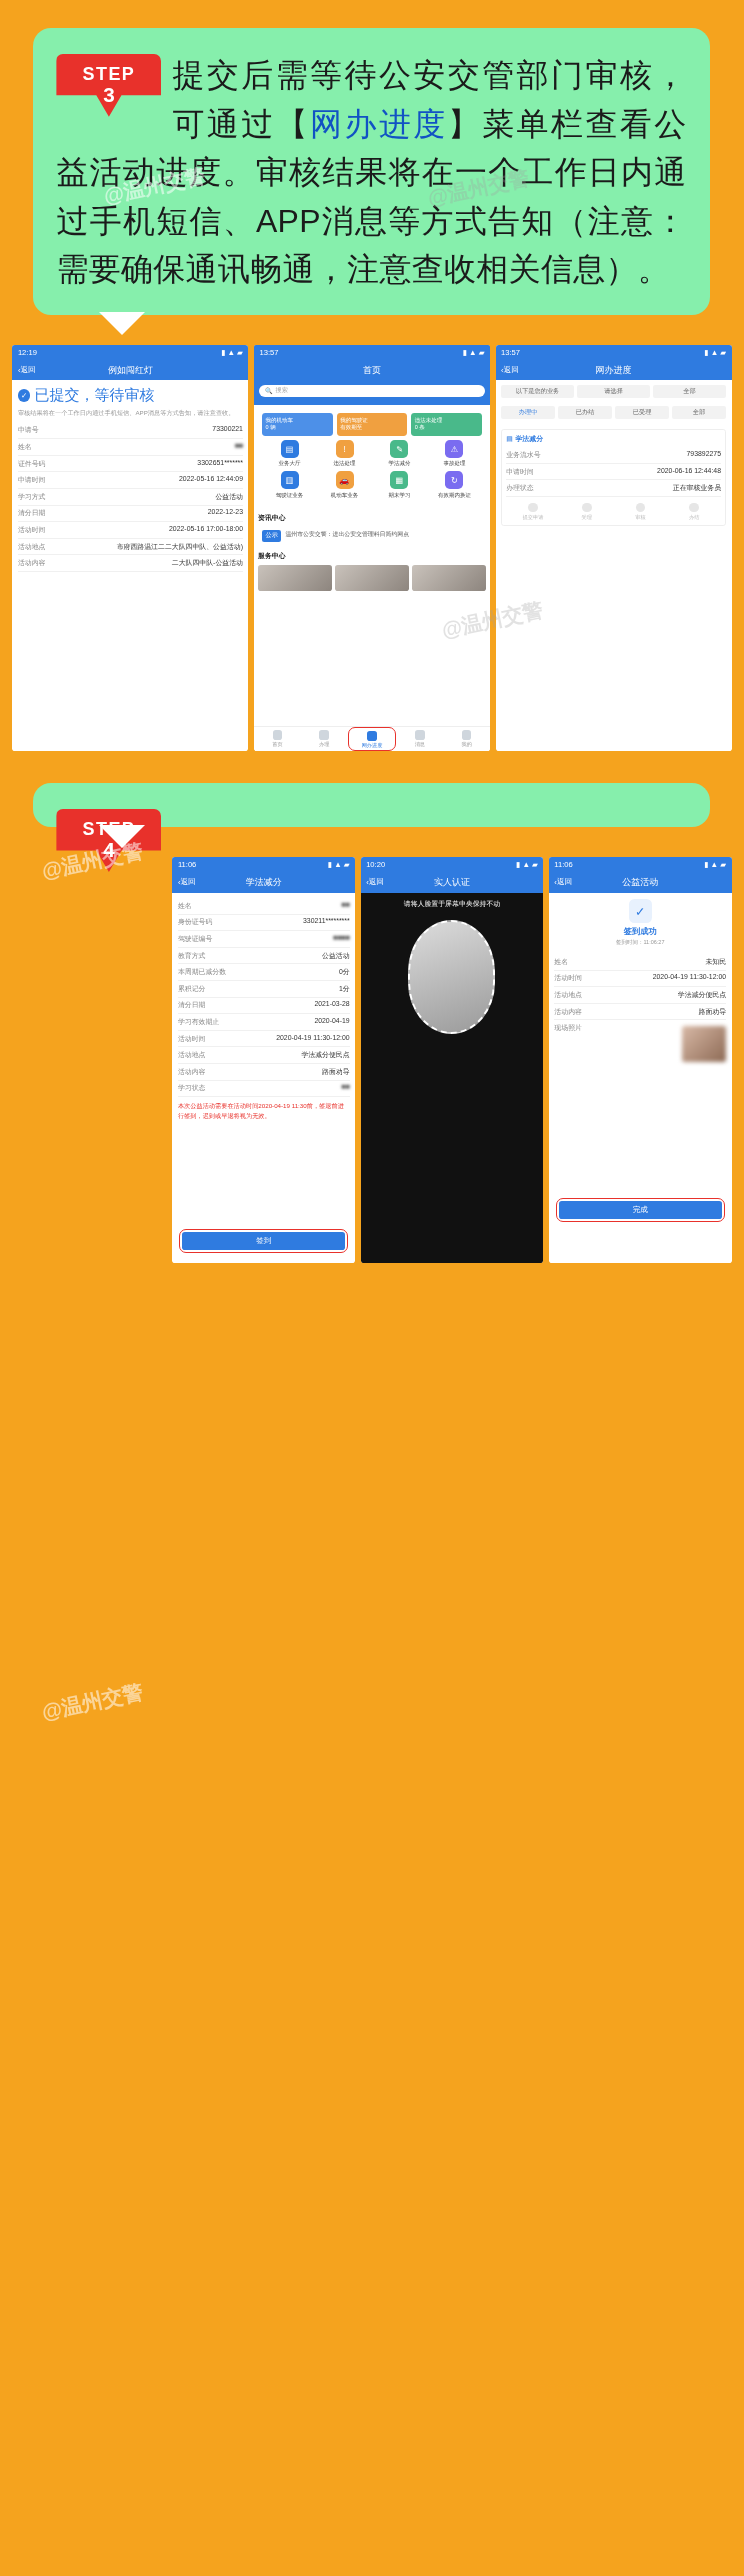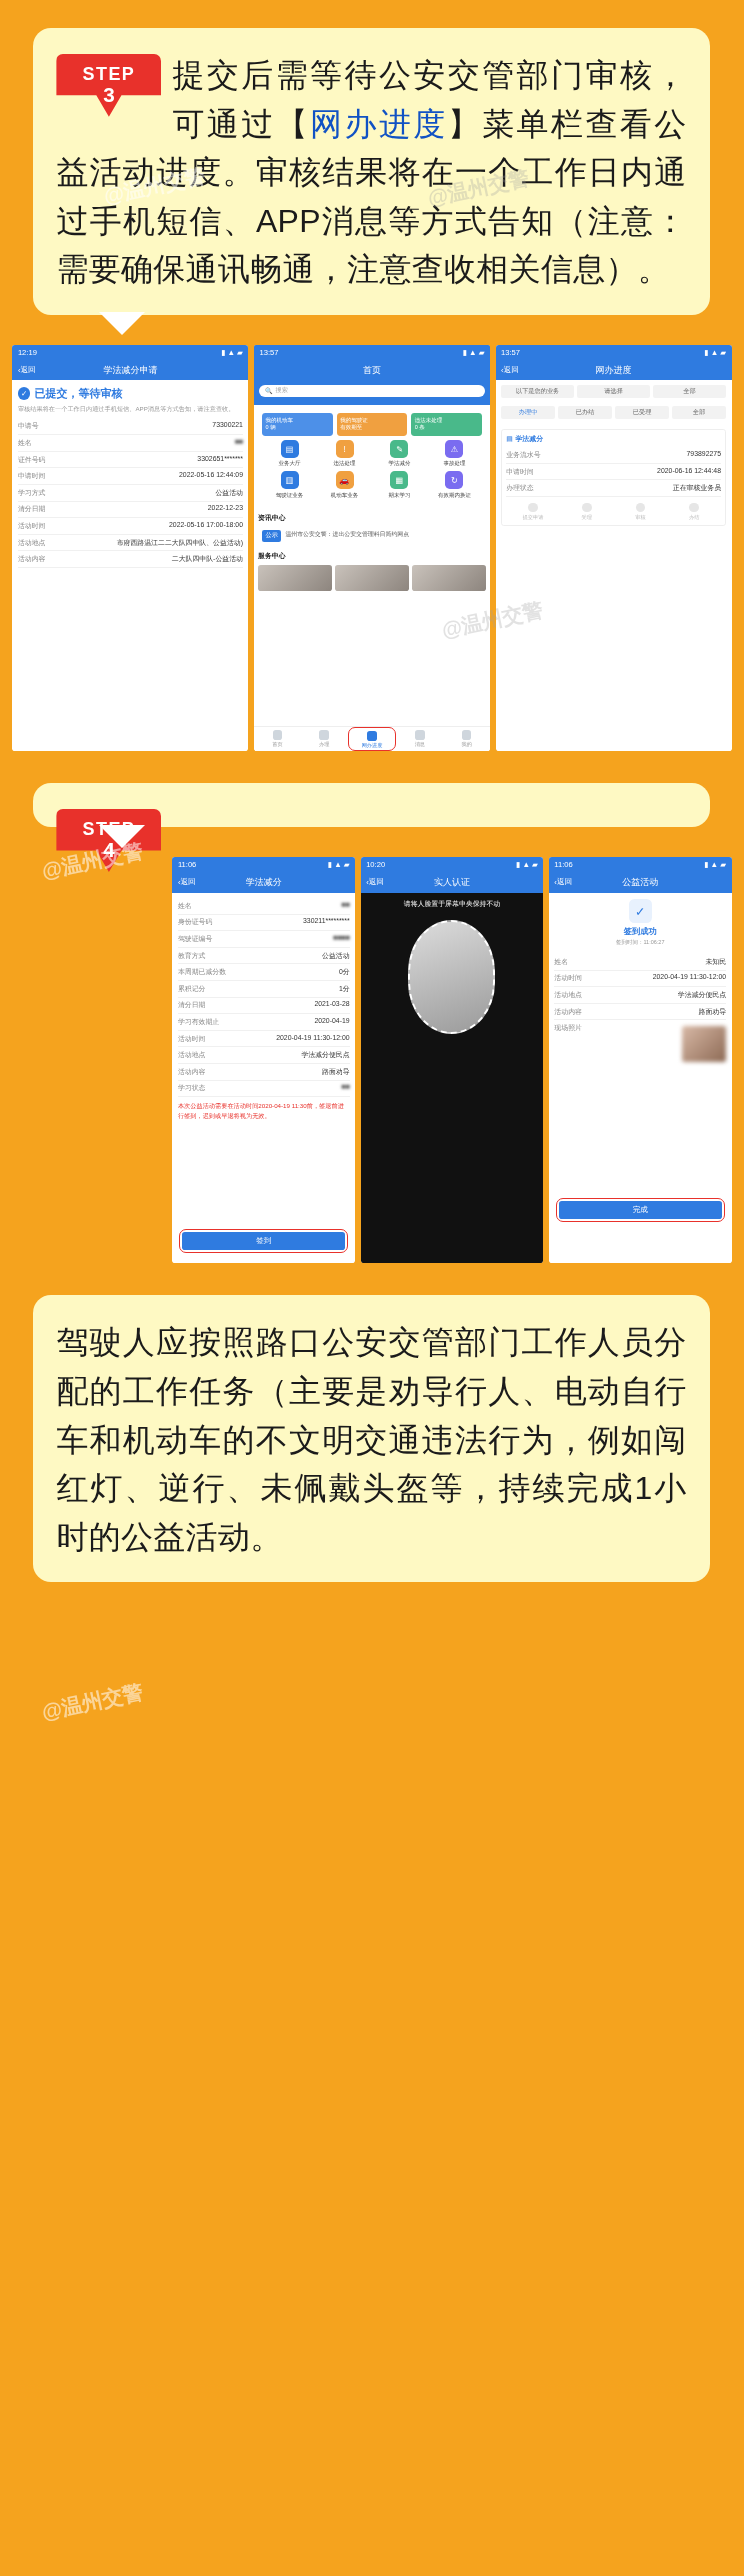--- a/index.html
+++ b/index.html
@@ -15,21 +15,21 @@
     background:#F5A31E;
     position:relative;
     overflow:hidden;
     padding-top:27.6px;
     box-sizing:border-box;
   }
   
   .bubble{
     position:relative;
     margin:0 34px 0 33px;
-    background:#fef9c3;
+    background:#86efac;
     border-radius:18px;
     padding:23.4px 23.4px 20.7px 23.4px;
     box-sizing:border-box;
   }
   .bubble .tail{
     position:absolute;
     left:66px;
     bottom:-20.7px;
     width:0;height:0;
     border-left:23.4px solid transparent;
@@ -111,21 +111,21 @@
     position:absolute;left:5.5px;top:0;bottom:0;
     display:flex;align-items:center;font-size:7.6px;
   }
   .sbody{padding:5.5px;}
   .ok-row{display:flex;align-items:center;gap:4.1px;margin-bottom:2.8px;}
   .ok-circle{
     width:12.4px;height:12.4px;border-radius:50%;
     background:#2F7BE0;color:#fff;font-size:7.6px;
     display:flex;align-items:center;justify-content:center;
   }
-  .ok-text{font-size:11px;color:#2F7BE0;font-weight:bold;}
+  .ok-text{font-size:15px;color:#2F7BE0;font-weight:normal;}
   .tip{font-size:6.2px;color:#999;line-height:1.5;margin-bottom:5.5px;}
   .kv{display:flex;justify-content:space-between;font-size:6.9px;padding:2.8px 0;border-bottom:0.7px solid #f0f0f0;}
   .kv .k{color:#888;}
   .kv .v{color:#333;text-align:right;max-width:62%;}
   .blurred{filter:blur(1.7px);}
   
   .appsearch{
     margin:4.1px 5.5px;height:12.4px;border-radius:6.2px;background:#fff;
     display:flex;align-items:center;padding:0 5.5px;font-size:6.2px;color:#aaa;gap:2.8px;
   }
@@ -234,21 +234,21 @@
 
   <div class="shots">
 
     <div class="shot">
       <div class="statusbar">
         <span>12:19</span>
         <span>▮ ▲ ▰</span>
       </div>
       <div class="navbar">
         <span class="back">‹ <span>返回</span></span>
-        <span>学法减分申请</span>
+        <span>例如闯红灯</span>
       </div>
       <div class="sbody">
         <div class="ok-row">
           <span class="ok-circle">✓</span>
           <span class="ok-text">已提交，等待审核</span>
         </div>
         <div class="tip">审核结果将在一个工作日内通过手机短信、APP消息等方式告知，请注意查收。</div>
         <div class="kv">
             <span class="k">申请号</span>
             <span class="v">73300221</span>
@@ -522,23 +522,20 @@
           <span class="k">现场照片</span>
           <span class="facepic"></span>
         </div>
       </div>
       <div style="position:absolute;left:6.9px;right:6.9px;bottom:41px;" class="redbox">
         <div class="btn-blue" style="margin:2.1px;">完成</div>
       </div>
     </div>
   </div>
 
-  <div class="bubble" style="margin-top:32px;margin-bottom:41px;">
-    <p>驾驶人应按照路口公安交管部门工作人员分配的工作任务（主要是劝导行人、电动自行车和机动车的不文明交通违法行为，例如闯红灯、逆行、未佩戴头盔等，持续完成1小时的公益活动。</p>
-  </div>
 
   <div class="wm" style="left:103px;top:172px;">@温州交警</div>
   <div class="wm dim" style="left:427px;top:174px;">@温州交警</div>
   <div class="wm" style="left:41px;top:847px;">@温州交警</div>
   <div class="wm dim" style="left:441px;top:606px;">@温州交警</div>
   <div class="wm" style="left:41px;top:1688px;">@温州交警</div>
 
 </div>
 
 

